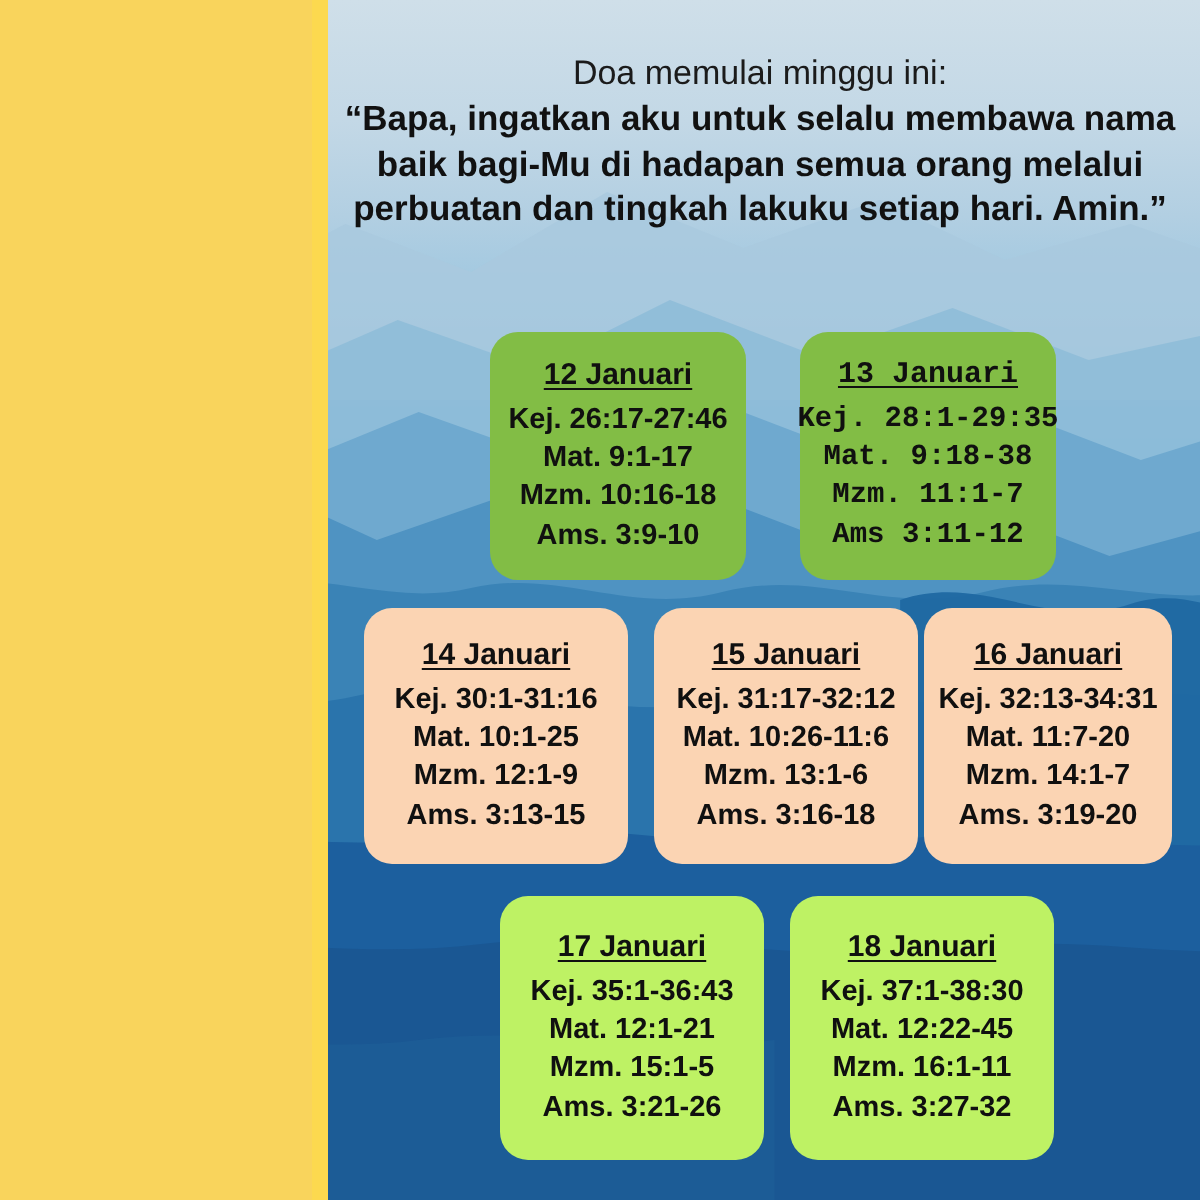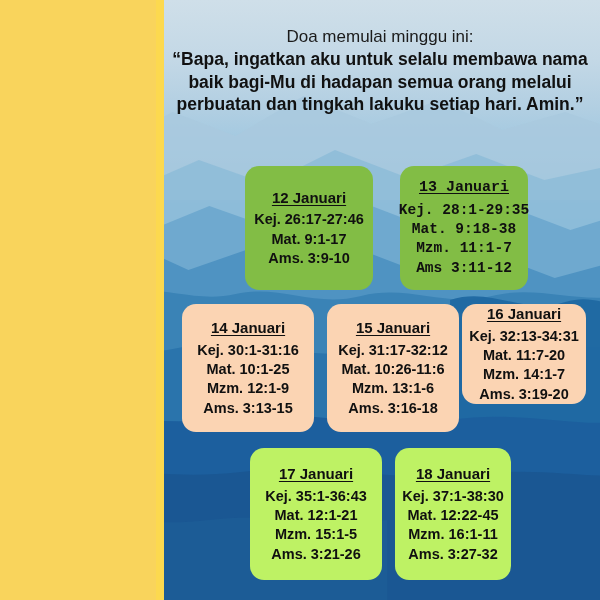--- a/index.html
+++ b/index.html
@@ -233,20 +233,21 @@
 
   <div class="header">
     <div class="lead">Doa memulai minggu ini:</div>
     <div class="prayer">“Bapa, ingatkan aku untuk selalu membawa nama baik bagi-Mu di hadapan semua orang melalui perbuatan dan tingkah lakuku setiap hari. Amin.”</div>
   </div>
 
   <div class="card green" style="left:245px;top:166px;width:128px;height:124px;">
     <div class="date">12 Januari</div>
     <div class="ref">Kej. 26:17-27:46</div>
     <div class="ref">Mat. 9:1-17</div>
+    <div class="ref">Mzm. 10:16-18</div>
     <div class="ref">Ams. 3:9-10</div>
   </div>
 
   <div class="card green" style="left:400px;top:166px;width:128px;height:124px;font-family:Liberation Mono, monospace;">
     <div class="date">13 Januari</div>
     <div class="ref">Kej. 28:1-29:35</div>
     <div class="ref">Mat. 9:18-38</div>
     <div class="ref">Mzm. 11:1-7</div>
     <div class="ref">Ams 3:11-12</div>
   </div>
@@ -260,37 +261,37 @@
   </div>
 
   <div class="card peach" style="left:327px;top:304px;width:132px;height:128px;">
     <div class="date">15 Januari</div>
     <div class="ref">Kej. 31:17-32:12</div>
     <div class="ref">Mat. 10:26-11:6</div>
     <div class="ref">Mzm. 13:1-6</div>
     <div class="ref">Ams. 3:16-18</div>
   </div>
 
-  <div class="card peach" style="left:462px;top:304px;width:124px;height:100px;">
+  <div class="card peach" style="left:462px;top:304px;width:124px;height:128px;">
     <div class="date">16 Januari</div>
     <div class="ref">Kej. 32:13-34:31</div>
     <div class="ref">Mat. 11:7-20</div>
     <div class="ref">Mzm. 14:1-7</div>
     <div class="ref">Ams. 3:19-20</div>
   </div>
 
   <div class="card blue" style="left:250px;top:448px;width:132px;height:132px;">
     <div class="date">17 Januari</div>
     <div class="ref">Kej. 35:1-36:43</div>
     <div class="ref">Mat. 12:1-21</div>
     <div class="ref">Mzm. 15:1-5</div>
     <div class="ref">Ams. 3:21-26</div>
   </div>
 
-  <div class="card blue" style="left:395px;top:448px;width:116px;height:132px;">
+  <div class="card blue" style="left:395px;top:448px;width:132px;height:132px;">
     <div class="date">18 Januari</div>
     <div class="ref">Kej. 37:1-38:30</div>
     <div class="ref">Mat. 12:22-45</div>
     <div class="ref">Mzm. 16:1-11</div>
     <div class="ref">Ams. 3:27-32</div>
   </div>
 
 </div>
 
 </body></html>

